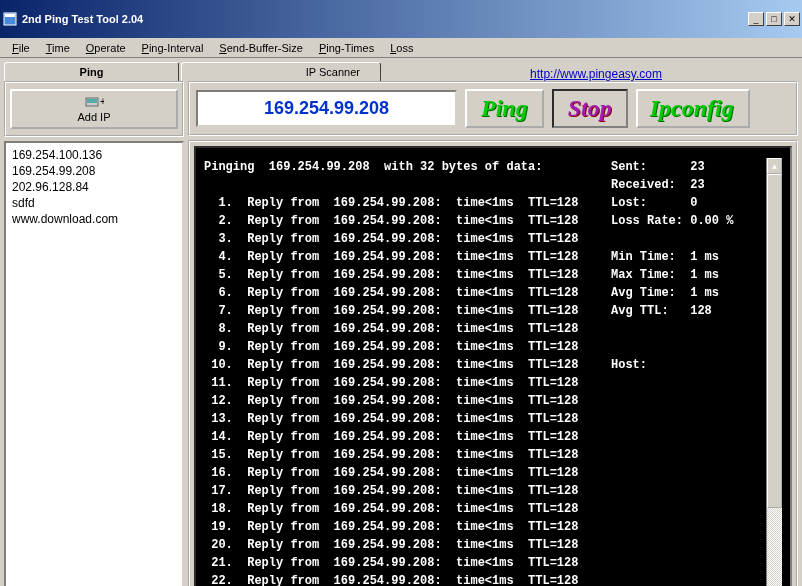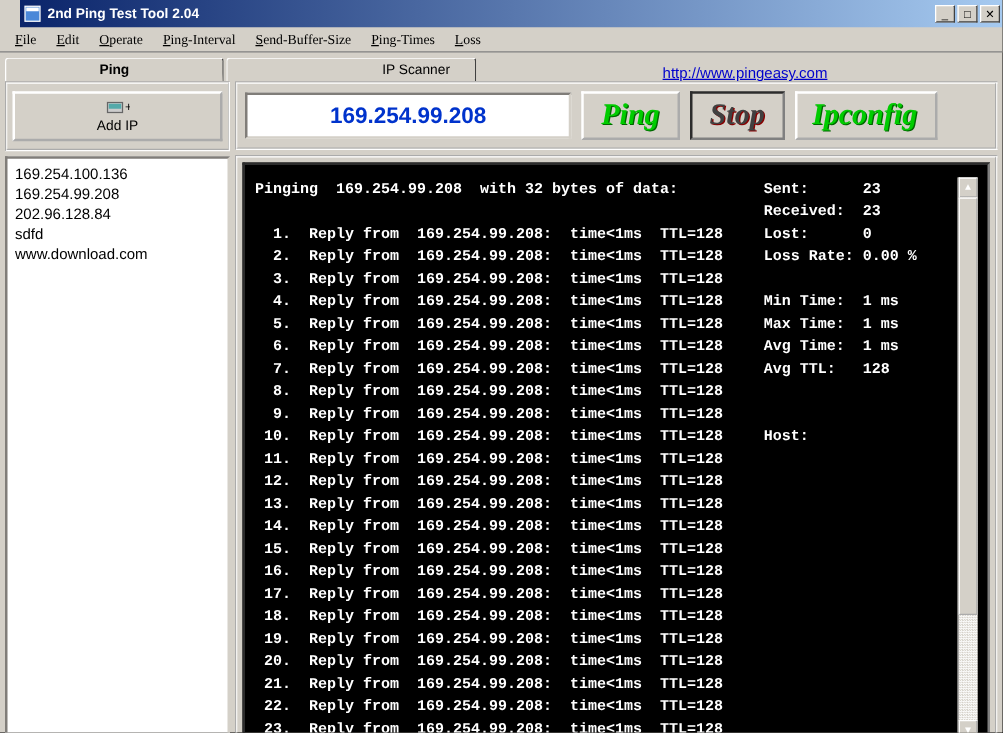--- a/index.html
+++ b/index.html
@@ -1,43 +1,43 @@
 <!DOCTYPE html>
 <html><head>
 <meta charset="utf-8">
 <style>
 * { box-sizing: border-box; margin: 0; padding: 0; }
 body { font-family: Tahoma, Arial, sans-serif; font-size: 11px; background: #d4d0c8; width: 802px; height: 586px; overflow: hidden; }
-.titlebar { background: linear-gradient(to right, #0a246a, #a6caf0); height: 22px; display: flex; align-items: center; padding: 0 2px; color: white; margin-left: 16px; }
+.titlebar { background: linear-gradient(to right, #0a246a, #a6caf0); height: 38px; display: flex; align-items: center; padding: 0 2px; color: white; }
 .titlebar-icon { width: 16px; height: 16px; margin-right: 4px; display: inline-flex; align-items: center; justify-content: center; }
 .titlebar-text { flex: 1; font-weight: bold; font-size: 11px; }
 .win-btns { display: flex; gap: 2px; }
 .win-btn { width: 16px; height: 14px; background: #d4d0c8; border: 1px solid; border-color: #fff #404040 #404040 #fff; font-size: 9px; display: flex; align-items: center; justify-content: center; font-family: Marlett, Arial; cursor: pointer; color: black; }
-.menubar { background: #d4d0c8; height: 20px; display: flex; align-items: center; padding: 0 4px; border-bottom: 1px solid #808080; font-family: Liberation Serif, serif; }
+.menubar { background: #d4d0c8; height: 20px; display: flex; align-items: center; padding: 0 4px; border-bottom: 1px solid #808080; }
 .menu-item { padding: 2px 8px; cursor: pointer; text-decoration: underline; text-decoration-color: transparent; }
 .menu-item::first-letter { text-decoration: underline; }
 .tabrow { display: flex; margin: 4px 4px 0 4px; position: relative; }
 .tab { background: #d4d0c8; border: 1px solid #808080; border-bottom: none; padding: 3px 20px; font-size: 11px; cursor: pointer; border-radius: 3px 3px 0 0; margin-right: 2px; position: relative; }
 .tab.active { font-weight: bold; background: #d4d0c8; z-index: 2; border-color: #fff #404040 transparent #fff; }
 .tab.inactive { border-color: #fff #404040 transparent #fff; }
 .main-area { display: flex; padding: 0 4px 4px 4px; gap: 4px; height: calc(100% - 42px); }
 .left-panel { width: 180px; display: flex; flex-direction: column; gap: 4px; }
 .btn-row { display: flex; gap: 4px; padding: 6px 4px; border: 2px groove #fff; }
 .wbtn { flex: 1; background: #d4d0c8; border: 2px outset #fff; padding: 4px 2px; font-size: 11px; cursor: pointer; display: flex; flex-direction: column; align-items: center; gap: 2px; }
 .wbtn-icon { width: 20px; height: 14px; }
 .ip-list { flex: 1; background: white; border: 2px inset #d4d0c8; padding: 4px; font-size: 12px; overflow: auto; }
 .ip-list div { padding: 1px 2px; cursor: pointer; }
 .right-panel { flex: 1; display: flex; flex-direction: column; gap: 4px; }
 .top-link { text-align: center; padding: 2px 8px 0 0; }
 .top-link a { color: #0000cc; text-decoration: underline; font-size: 12px; cursor: pointer; }
 .control-row { display: flex; gap: 8px; padding: 6px; border: 2px groove #fff; align-items: center; }
 .ip-input { flex: 0 0 190px; border: 2px inset #d4d0c8; background: white; padding: 6px 8px; font-size: 18px; font-weight: bold; color: #0033cc; text-align: center; font-family: Arial; }
 .big-btn { border: 2px outset #fff; background: #d4d0c8; padding: 4px 14px; font-size: 24px; font-weight: bold; font-family: "Comic Sans MS", cursive; cursor: pointer; font-style: italic; }
 .big-btn.ping { color: #00cc00; text-shadow: 1px 1px 0 #006600; }
-.big-btn.stop { color: #404040; text-shadow: 1px 1px 0 #880000; border: 2px inset #808080; }
+.big-btn.stop { color: #a21caf; text-shadow: 1px 1px 0 #880000; border: 2px inset #808080; }
 .big-btn.ipconfig { color: #00cc00; text-shadow: 1px 1px 0 #006600; padding-left: 12px; }
 .terminal-wrap { flex: 1; border: 2px groove #fff; padding: 4px; display: flex; }
 .terminal { flex: 1; background: black; color: white; font-family: "Courier New", monospace; font-size: 12px; padding: 10px 8px; display: flex; overflow: hidden; border: 2px inset #808080; position: relative; }
 .term-left { flex: 1; white-space: pre; line-height: 18px; font-weight: bold; }
 .term-right { width: 155px; line-height: 18px; white-space: pre; font-weight: bold; }
 .scrollbar { width: 16px; background: #d4d0c8; border-left: 1px solid #808080; display: flex; flex-direction: column; }
 .sb-btn { height: 16px; background: #d4d0c8; border: 1px outset #fff; font-size: 8px; display: flex; align-items: center; justify-content: center; cursor: pointer; }
 .sb-track { flex: 1; background: repeating-conic-gradient(#d4d0c8 0% 25%, #fff 0% 50%) 0 0/2px 2px; position: relative; }
 .sb-thumb { position: absolute; top: 0; left: 0; right: 0; height: 80%; background: #d4d0c8; border: 1px outset #fff; }
 </style>
@@ -54,21 +54,21 @@
   <span class="titlebar-text">2nd Ping Test Tool 2.04</span>
   <div class="win-btns">
     <div class="win-btn">_</div>
     <div class="win-btn">□</div>
     <div class="win-btn">✕</div>
   </div>
 </div>
 
 <div class="menubar">
     <span class="menu-item">File</span>
-    <span class="menu-item">Edit</span>
+    <span class="menu-item">Time</span>
     <span class="menu-item">Operate</span>
     <span class="menu-item">Ping-Interval</span>
     <span class="menu-item">Send-Buffer-Size</span>
     <span class="menu-item">Ping-Times</span>
     <span class="menu-item">Loss</span>
   </div>
 
 <div style="display:flex; align-items:flex-end;">
   <div class="tabrow" style="flex:0 0 390px;">
       <div class="tab active" style="width: 175px; text-align: center;">Ping</div>

